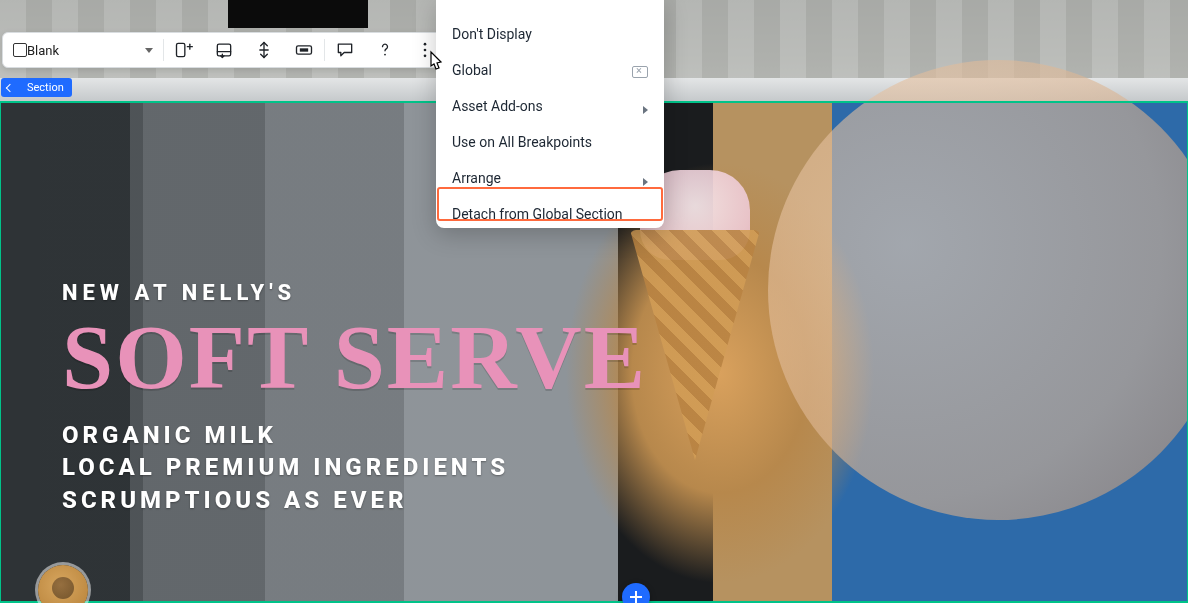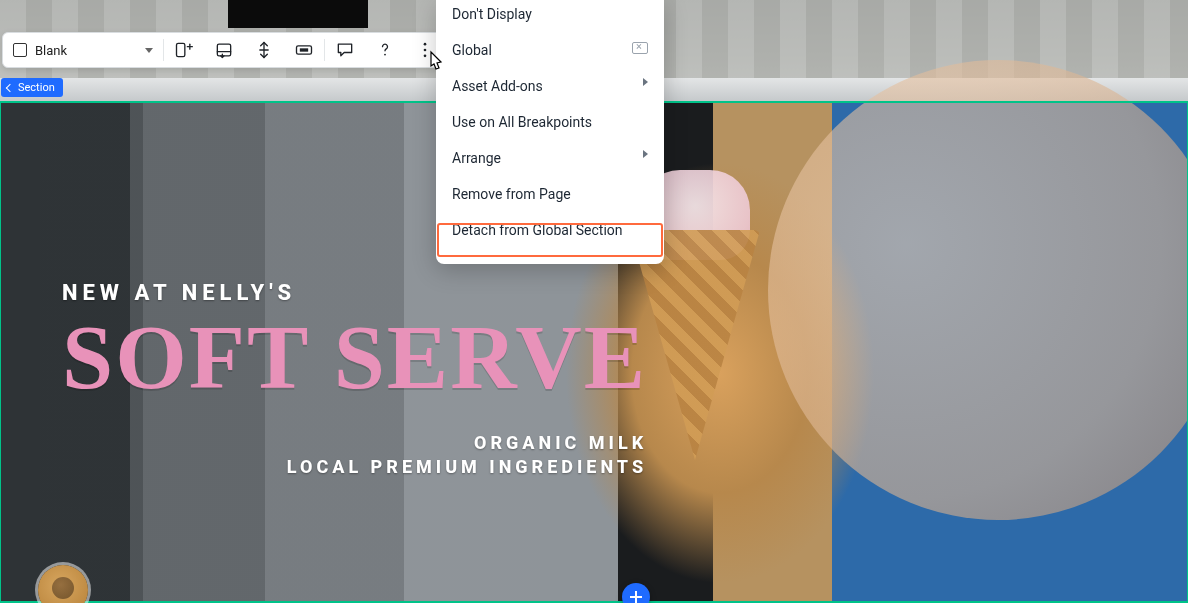--- a/index.html
+++ b/index.html
@@ -68,21 +68,21 @@
     outline:2px solid #00c389;
     pointer-events:none;
   }
   .section-tag {
     position:absolute; left:1px; top:78px;
     background:#1f6bff;
     color:#fff;
     font-size:11px;
     padding:3px 8px 3px 6px;
     border-radius:3px;
-    display:flex; align-items:center; gap:3px;
+    display:flex; align-items:center; gap:12px;
     z-index:30;
   }
   .section-tag .chev {
     width:8px; height:8px; display:inline-block;
   }
   .section-tag .chev::before{
     content:""; display:block; width:5px; height:5px;
     border-left:1.5px solid #fff; border-bottom:1.5px solid #fff;
     transform:rotate(45deg);
     margin-top:1px;
@@ -95,21 +95,21 @@
     background:#ffffff;
     border:1px solid #d9dde0;
     border-radius:6px;
     box-shadow:0 2px 6px rgba(0,0,0,0.12);
     z-index:40;
   }
   .toolbar .group { display:flex; align-items:center; }
   .toolbar .sep { width:1px; background:#e3e6e8; margin:6px 0; }
 
   .section-select {
-    display:flex; align-items:center; gap:8px;
+    display:flex; align-items:center; gap:0;
     padding:0 10px 0 10px; width:160px;
     cursor:pointer;
   }
   .section-select .sq {
     width:14px; height:14px; border:1.5px solid #333; border-radius:2px;
   }
   .section-select .label { font-size:13px; color:#222; flex:1; }
   .section-select .dd {
     width:0;height:0;border-left:4px solid transparent;border-right:4px solid transparent;border-top:5px solid #666;
   }
@@ -127,21 +127,21 @@
   .context-menu {
     position:absolute; left:436px; top:0; width:228px;
     background:#fff;
     border-radius:0 0 8px 8px;
     box-shadow:0 6px 24px rgba(0,0,0,0.22);
     padding:6px 0;
     z-index:50;
   }
   .menu-item {
     position:relative;
-    display:flex; align-items:flex-start;
+    display:flex; align-items:flex-end;
     height:36px;
     padding:0 16px;
     font-size:14px;
     color:#1d2733;
     cursor:pointer;
   }
   .menu-item .spacer { flex:1; }
   .menu-item .sub-arrow {
     width:0;height:0;border-top:4px solid transparent;border-bottom:4px solid transparent;border-left:5px solid #6a7480;
   }
@@ -178,25 +178,24 @@
   .headline {
     font-family: "Brush Script MT", "Segoe Script", cursive;
     font-size:92px; line-height:1; font-weight:700;
     color:#e892b9;
     margin-top:6px;
     text-shadow:0 2px 0 rgba(0,0,0,0.15);
     letter-spacing:2px;
     white-space:nowrap;
   }
   .bullets {
-    margin-top:28px;
-    font-size:18px; font-weight:800; letter-spacing:4px; text-transform:uppercase;
+    margin-top:16px;
+    font-size:24px; font-weight:800; letter-spacing:4px; text-transform:uppercase;
     line-height:1.35;
     text-shadow:0 1px 2px rgba(0,0,0,0.35);
-    text-align:right;
   }
 
   
   .avatar-badge {
     position:absolute; left:38px; bottom:-12px; width:50px; height:50px;
     border-radius:50%;
     background:radial-gradient(circle at 45% 40%, #d7a65f, #b57f36);
     box-shadow:0 0 0 3px rgba(255,255,255,0.5);
     z-index:20;
   }
@@ -326,42 +325,39 @@
     </div>
     <div class="menu-item">
       <span>Use on All Breakpoints</span>
       <span class="spacer"></span>
     </div>
     <div class="menu-item">
       <span>Arrange</span>
       <span class="spacer"></span>
       <span class="sub-arrow"></span>
     </div>
-    <div class="menu-item">
-      <span>Remove from Page</span>
-      <span class="spacer"></span>
-    </div>
     <div class="menu-item highlight">
       <span>Detach from Global Section</span>
       <span class="spacer"></span>
     </div>
   </div>
 
   <div class="cursor">
     <svg viewBox="0 0 20 24">
       <path d="M6 2 v14 l3 -2 l2 5 l3 -1 l-2 -5 l4 -1 z" fill="#fff" stroke="#000" stroke-width="1.2"></path>
     </svg>
   </div>
 
   <div class="hero">
     <div class="eyebrow">NEW AT NELLY'S</div>
     <div class="headline">SOFT SERVE</div>
     <div class="bullets">
       <div>ORGANIC MILK</div>
       <div>LOCAL PREMIUM INGREDIENTS</div>
+      <div>SCRUMPTIOUS AS EVER</div>
     </div>
   </div>
 
   <div class="avatar-badge"></div>
 
   <div class="add-btn">
     <span class="plus"></span>
   </div>
 
 </div>

